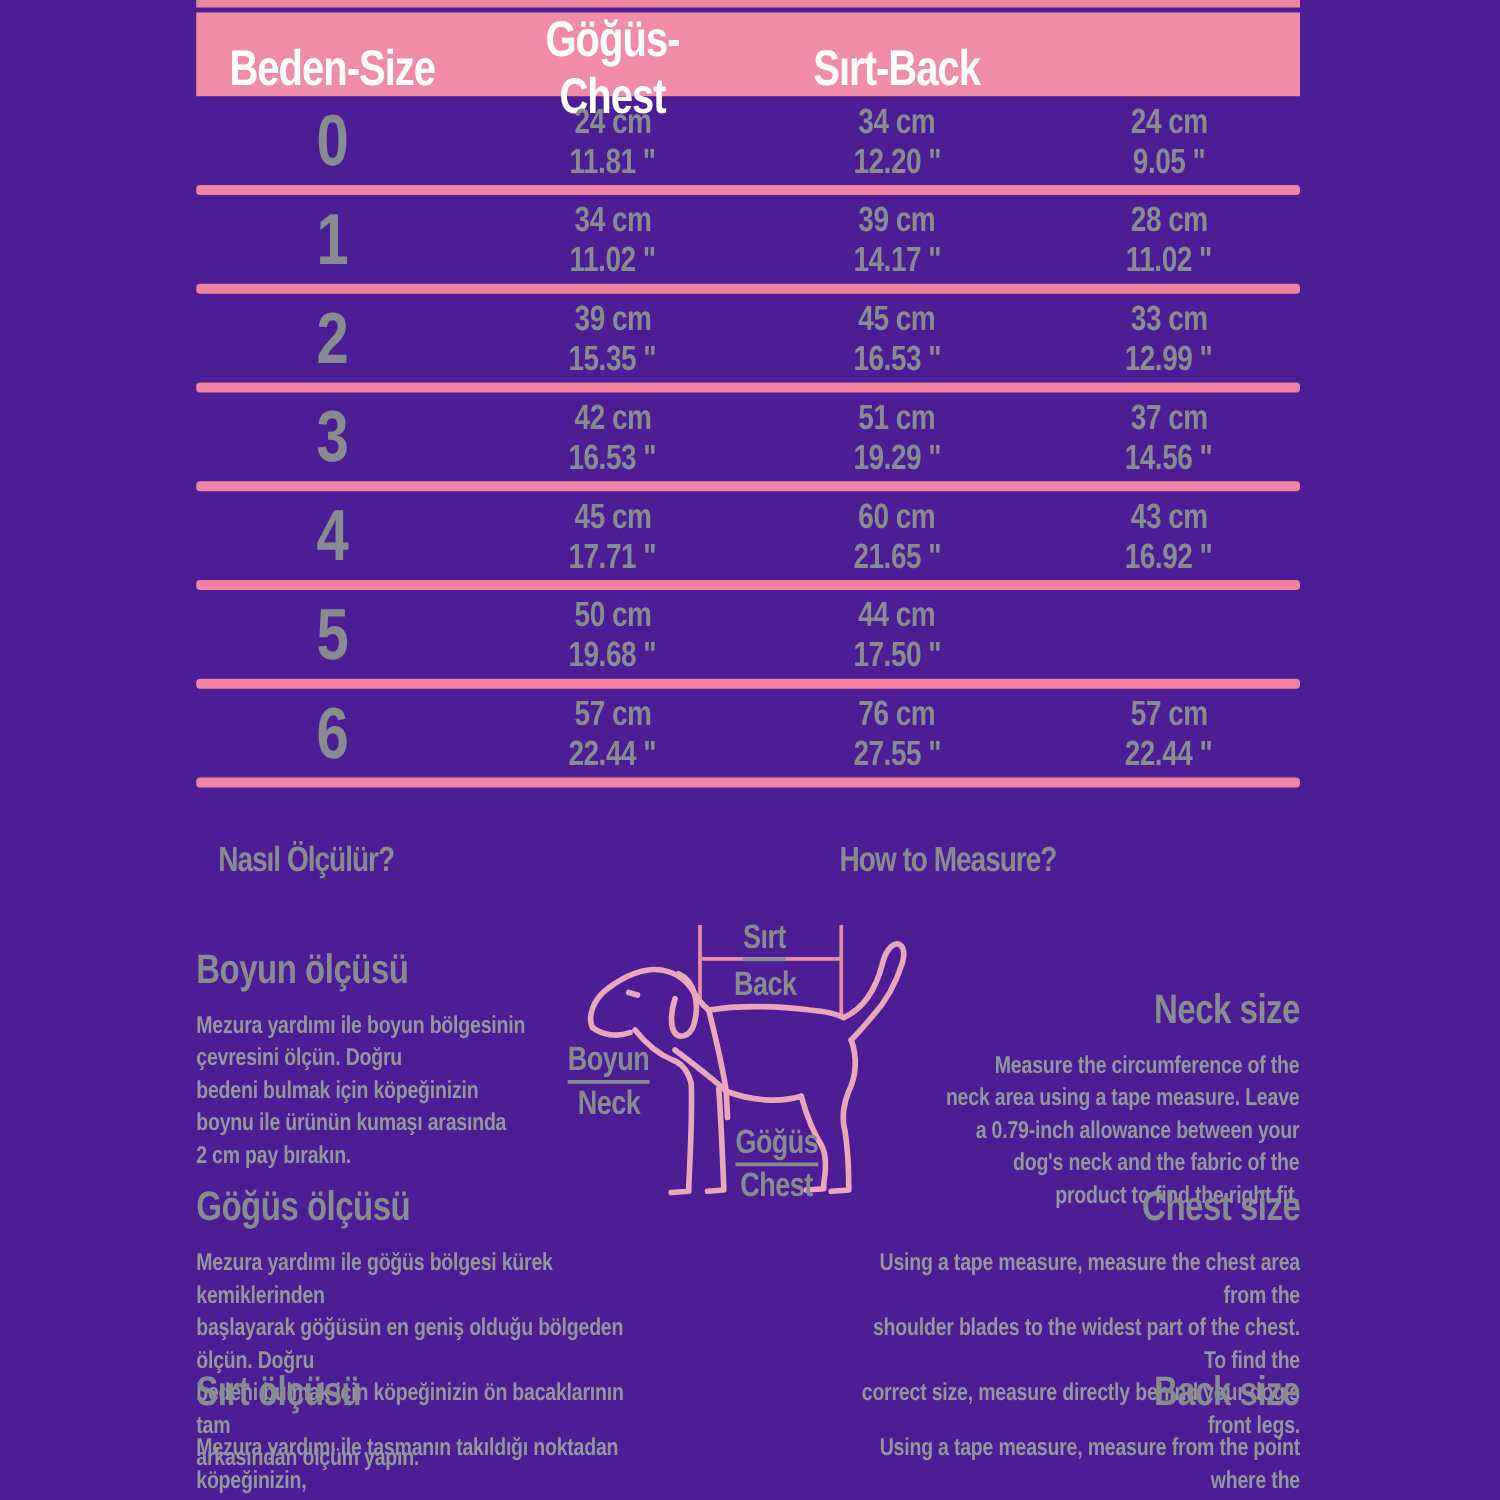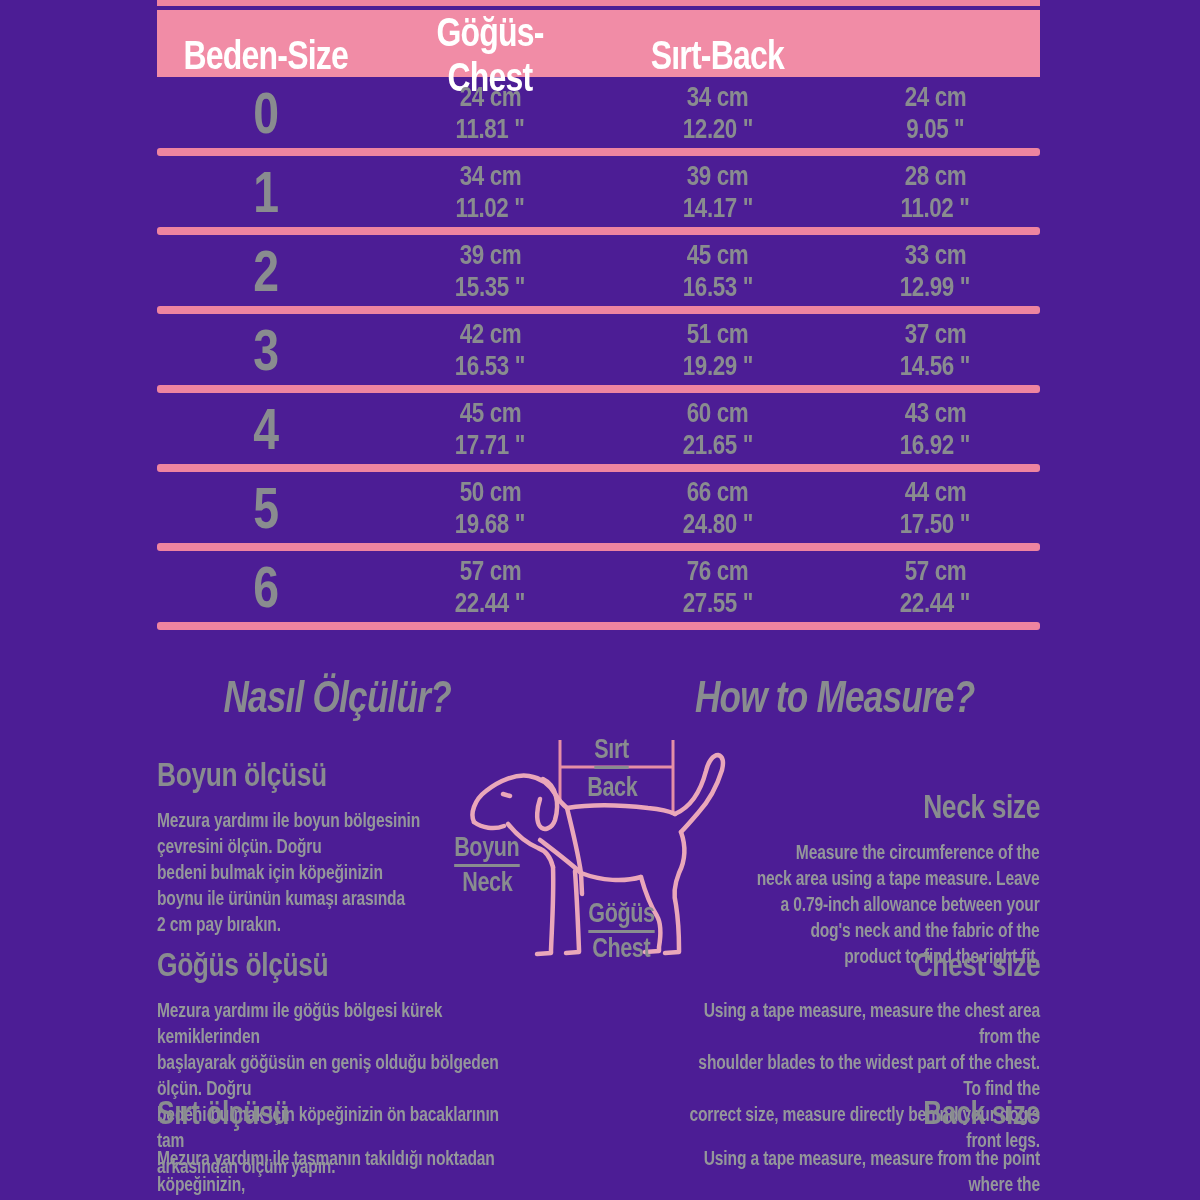--- a/index.html
+++ b/index.html
@@ -31,21 +31,21 @@
   .thead .hcell{color:var(--header-text);font-size:40px;letter-spacing:-1px;}
   .trow{
     display:grid;grid-template-columns:218px 230px 225px 210px;height:71px;
     align-items:center;text-align:center;color:var(--text-gray);
   }
   .size-num{font-size:58px;letter-spacing:-1px;}
   .ln{font-size:28px;line-height:32px;letter-spacing:-0.5px;}
   .divider{height:8px;background:var(--divider-pink);border-radius:3px;}
 
   
-  .big-title{position:absolute;color:var(--text-gray);font-size:44px;text-align:center;letter-spacing:-1px;font-style:italic;}
+  .big-title{position:absolute;color:var(--text-gray);font-size:28px;letter-spacing:-1px;}
 
   
   .dog-wrap{position:absolute;left:450px;top:722px;width:320px;height:268px;}
   .dog-wrap svg{position:absolute;left:0;top:0;}
   .dogline{stroke:var(--dog-pink);stroke-width:4.5;fill:none;stroke-linecap:round;stroke-linejoin:round;}
   .measline{stroke:var(--measure-pink);stroke-width:3;fill:none;stroke-linecap:butt;}
   .lbl{position:absolute;color:var(--text-gray);font-size:27px;text-align:center;letter-spacing:-0.5px;}
   .lbl .u{border-bottom:3px solid var(--text-gray);padding-bottom:1px;}
 
   
@@ -163,24 +163,20 @@
       </div>
       <div class="divider"></div>
     </div>
 
     <div class="row-block">
       <div class="trow">
         <div class="cell"><span class="size-num sq">5</span></div>
         <div class="cell">
           <div class="ln"><span class="sq">50 cm</span></div>
           <div class="ln"><span class="sq">19.68 "</span></div>
-        </div>
-        <div class="cell">
-          <div class="ln"><span class="sq">66 cm</span></div>
-          <div class="ln"><span class="sq">24.80 "</span></div>
         </div>
         <div class="cell">
           <div class="ln"><span class="sq">44 cm</span></div>
           <div class="ln"><span class="sq">17.50 "</span></div>
         </div>
       </div>
       <div class="divider"></div>
     </div>
 
     <div class="row-block">

